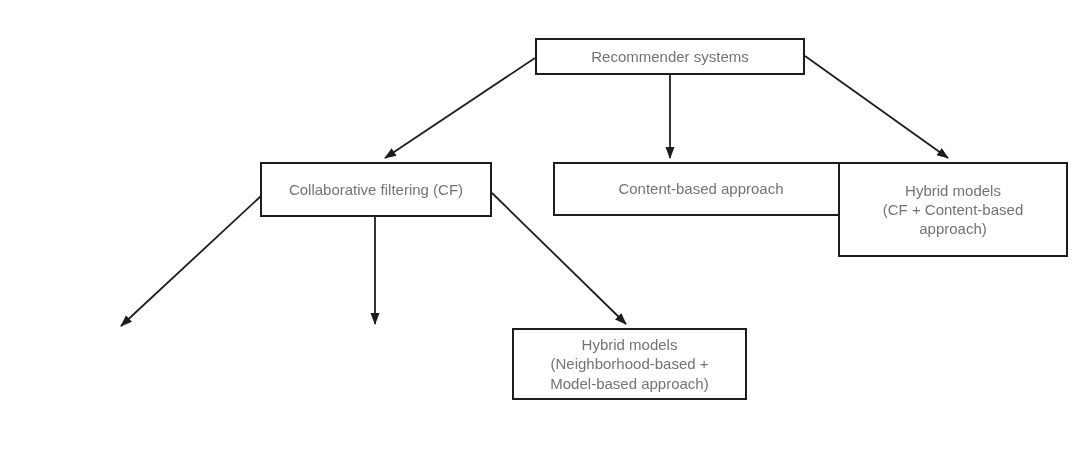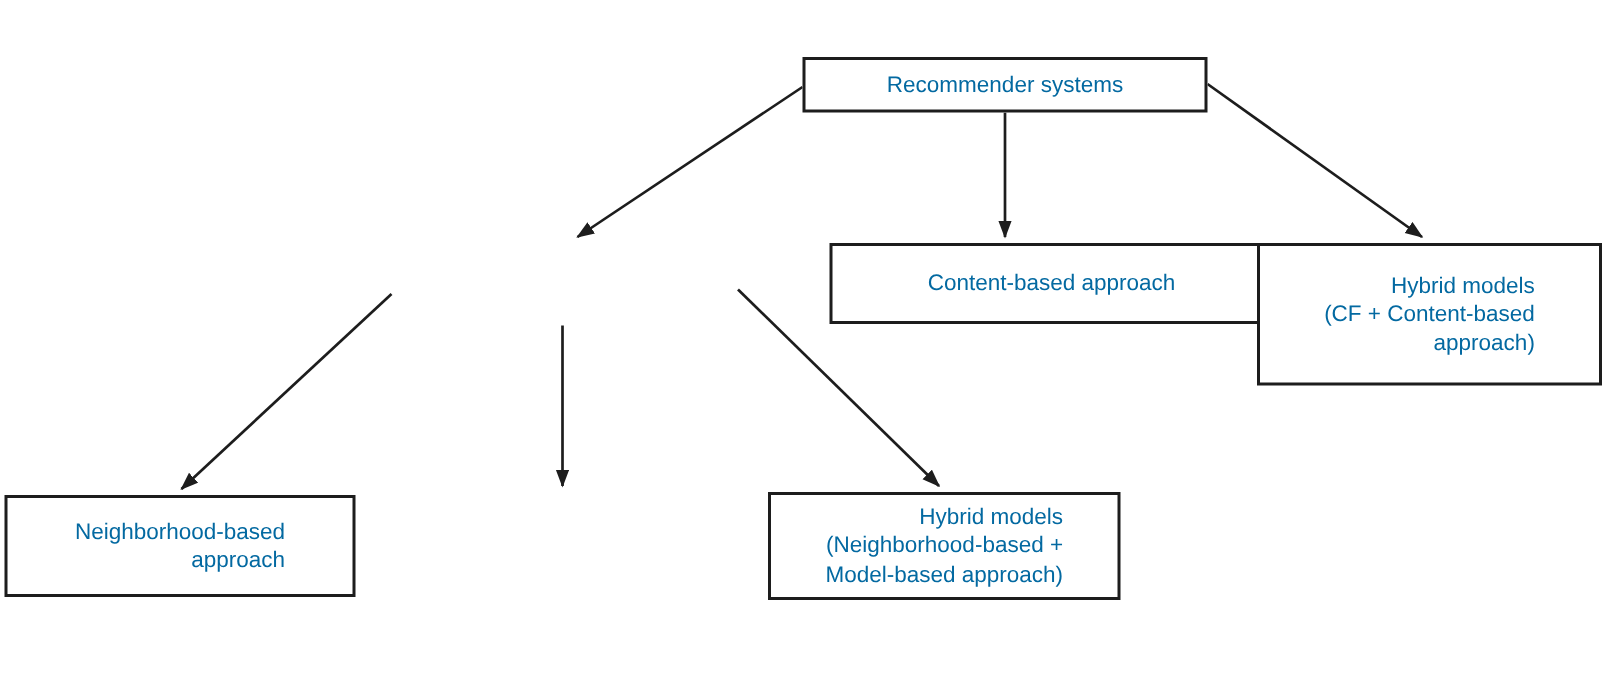--- a/index.html
+++ b/index.html
@@ -23,22 +23,22 @@
     height: 462px;
   }
   .node {
     position: absolute;
     box-sizing: border-box;
     border: 2px solid #1d1d1d;
     background: #ffffff;
     display: flex;
     align-items: center;
     justify-content: center;
-    text-align: right;
-    color: #0369a1;
+    text-align: center;
+    color: #737373;
     font-size: 15px;
     line-height: 1.28;
     white-space: pre-line;
     padding: 2px 6px;
   }
   
   .node-recommender   { left: 535px; top: 38px;  width: 270px; height: 37px; }
   .node-cf            { left: 260px; top: 162px; width: 232px; height: 55px; }
   .node-content       { left: 553px; top: 162px; width: 296px; height: 54px; }
   .node-hybrid-top    { left: 838px; top: 162px; width: 230px; height: 95px; }
@@ -60,28 +60,27 @@
     <line x1="535" y1="58" x2="385" y2="158" stroke="#1d1d1d" stroke-width="1.8" marker-end="url(#arrowhead)"></line>
     <line x1="670" y1="75" x2="670" y2="158" stroke="#1d1d1d" stroke-width="1.8" marker-end="url(#arrowhead)"></line>
     <line x1="805" y1="56" x2="948" y2="158" stroke="#1d1d1d" stroke-width="1.8" marker-end="url(#arrowhead)"></line>
     <line x1="261" y1="196" x2="121" y2="326" stroke="#1d1d1d" stroke-width="1.8" marker-end="url(#arrowhead)"></line>
     <line x1="375" y1="217" x2="375" y2="324" stroke="#1d1d1d" stroke-width="1.8" marker-end="url(#arrowhead)"></line>
     <line x1="492" y1="193" x2="626" y2="324" stroke="#1d1d1d" stroke-width="1.8" marker-end="url(#arrowhead)"></line>
   </svg>
 
   <div class="node node-recommender">Recommender systems</div>
 
+  <div class="node node-cf">Collaborative filtering (CF)</div>
 
   <div class="node node-content">Content-based approach</div>
 
   <div class="node node-hybrid-top">Hybrid models
 (CF + Content-based
 approach)</div>
 
-  <div class="node node-neighborhood">Neighborhood-based
-approach</div>
 
 
   <div class="node node-hybrid-bottom">Hybrid models
 (Neighborhood-based +
 Model-based approach)</div>
 
 </div>
 
 </body></html>

